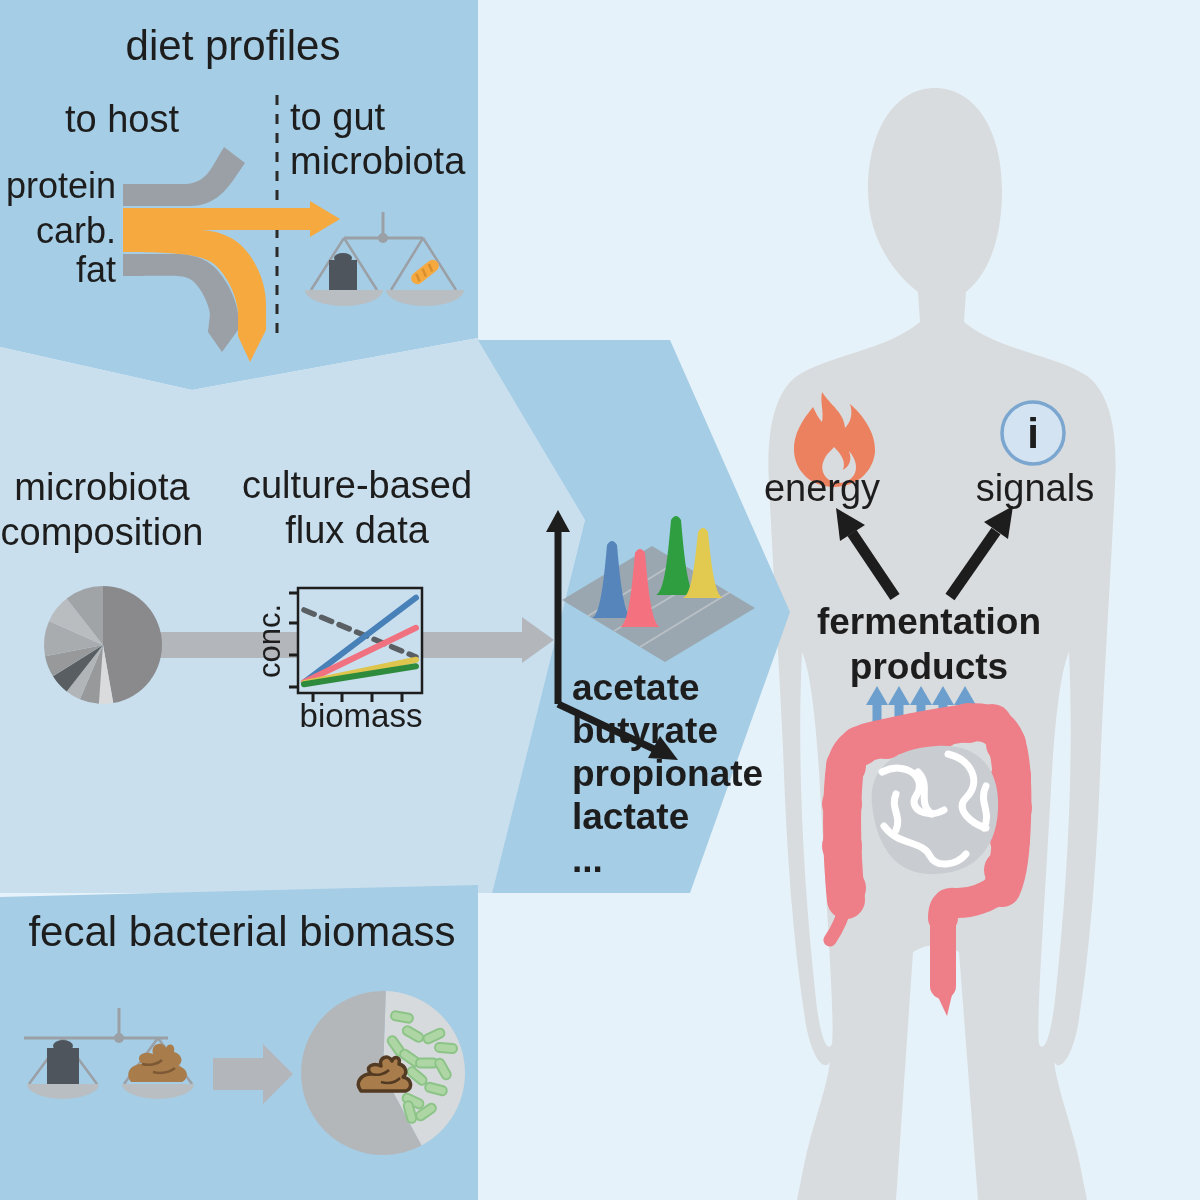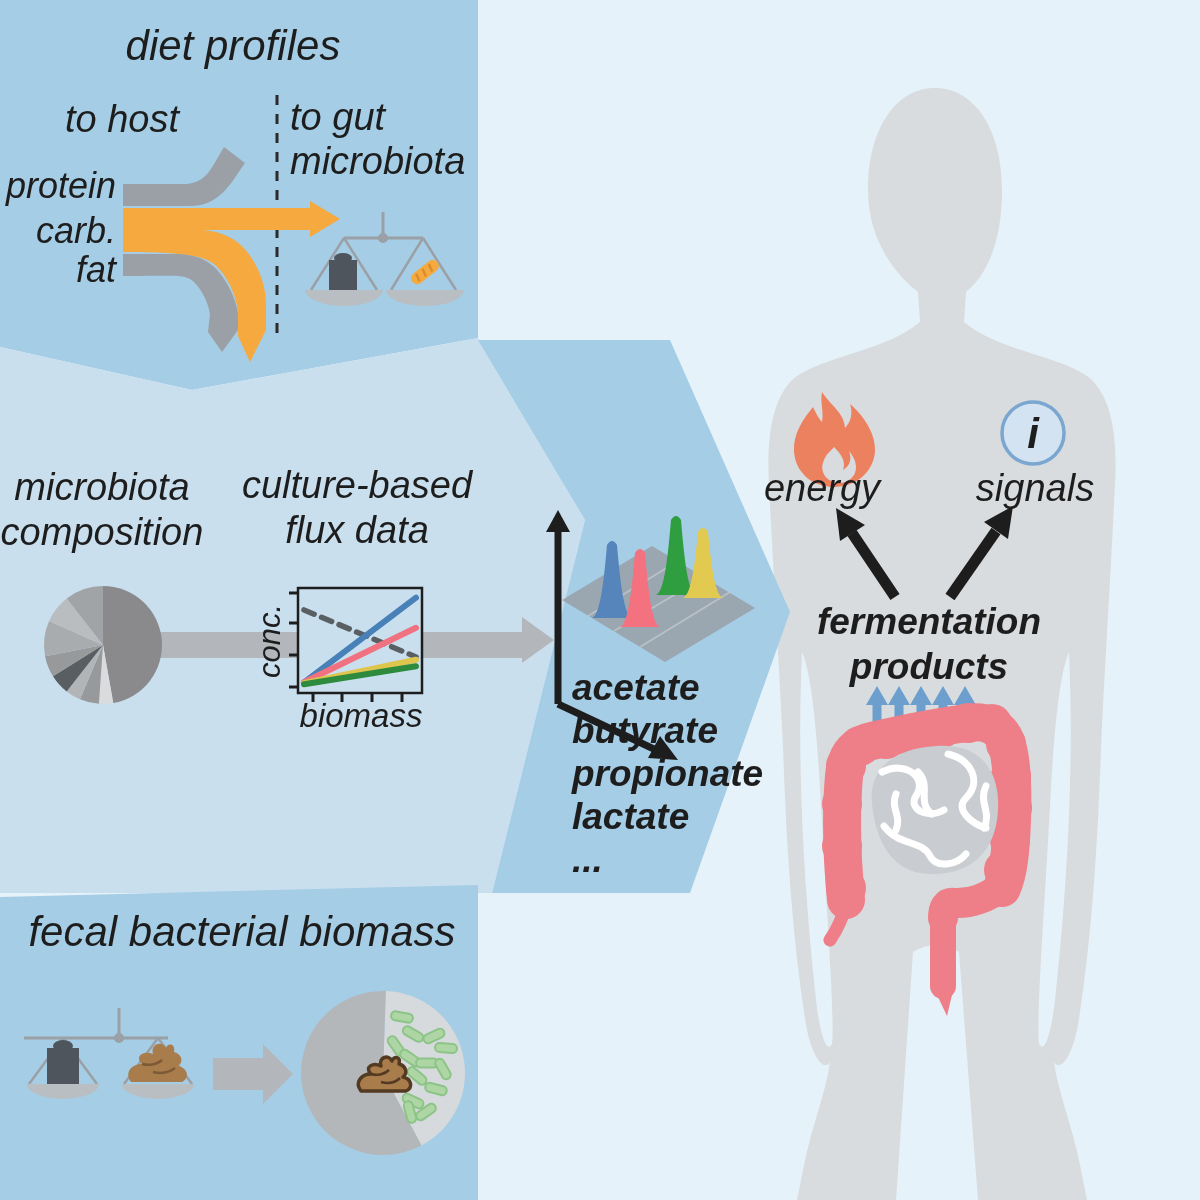--- a/index.html
+++ b/index.html
@@ -1,16 +1,16 @@
 <!DOCTYPE html>
 <html style="--bg: #e6f2f9; --panel-blue: #a5cde5; --panel-pale: #c9dfee; --body: #d9dcde; --ink: #1d1d1d; --colon: #ee7e88; --gut-gray: #c9ccd0; --gray-arrow: #b3b7bb; --sankey-orange: #f5a93e; --sankey-gray: #9aa0a6; --scale-gray: #9aa0a6; --pan-gray: #b9bec2; --weight-dark: #4e555c; --poop: #a87c4b;"><head>
 <meta charset="utf-8">
 <style>
   html,body{margin:0;padding:0;background:#fff;}
-  #canvas{position:relative;width:1200px;height:1200px;overflow:hidden;background:var(--bg);font-style:italic;}
+  #canvas{position:relative;width:1200px;height:1200px;overflow:hidden;background:var(--bg);}
   svg{display:block;}
   svg text{font-family:"Liberation Sans","DejaVu Sans",sans-serif;fill:var(--ink);}
   .tc{text-anchor:middle}.tr{text-anchor:end}.b{font-weight:bold}
   .fill-panel{fill:var(--panel-blue)} .fill-pale{fill:var(--panel-pale)} .fill-bg{fill:var(--bg)}
   .fill-body{fill:var(--body)} .fill-ink{fill:var(--ink)}
   .fill-grayarrow{fill:var(--gray-arrow)}
   .fill-sorange{fill:var(--sankey-orange)} .fill-sgray{fill:var(--sankey-gray)}
   .fill-pan{fill:var(--pan-gray)} .fill-weight{fill:var(--weight-dark)}
   .stroke-scale{stroke:var(--scale-gray);fill:none}
   .fill-poop{fill:var(--poop)}

